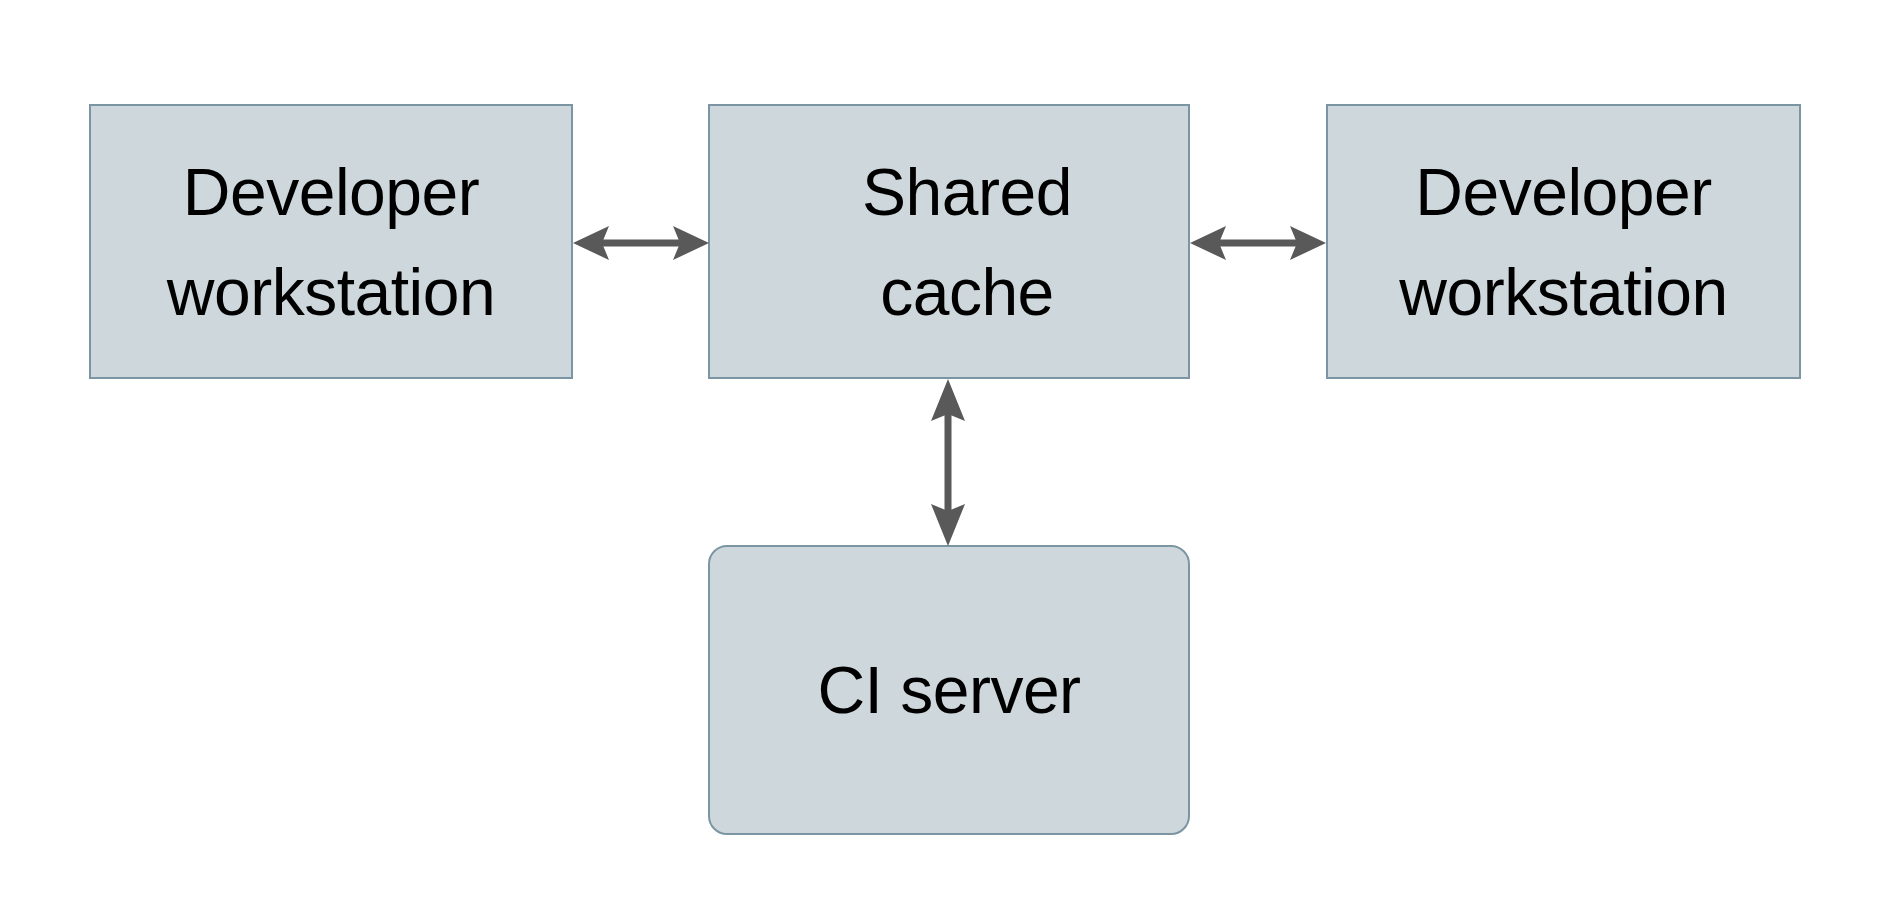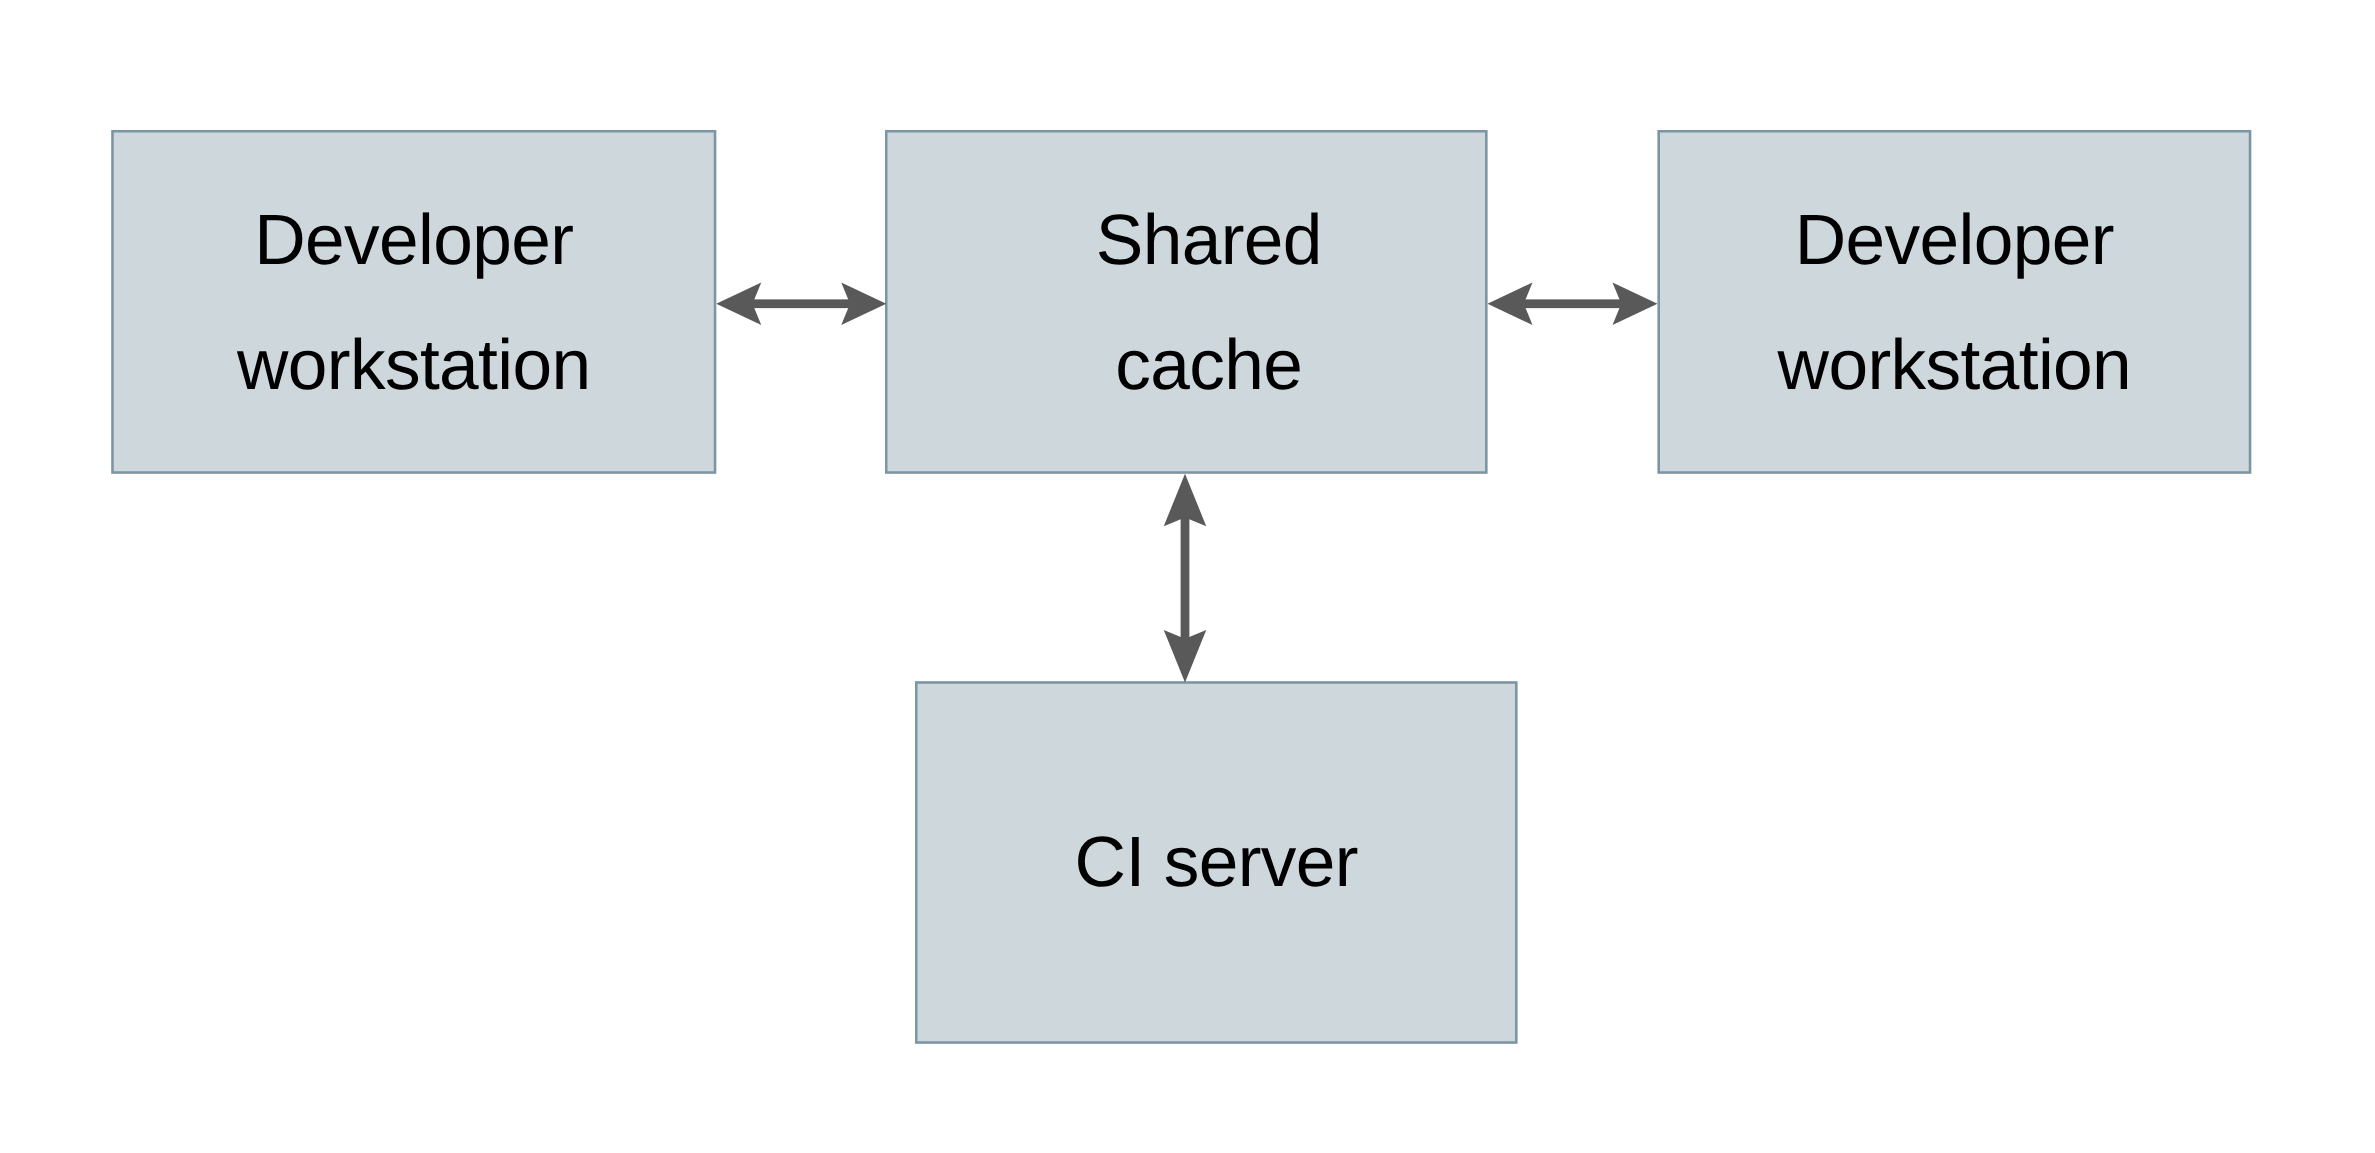--- a/index.html
+++ b/index.html
@@ -24,21 +24,21 @@
     box-sizing: border-box;
     background: #ced8dc;
     border: 2px solid #7b95a3;
     display: flex;
     align-items: center;
     justify-content: center;
     text-align: center;
   }
   .node-label {
     font-family: "Liberation Sans", sans-serif;
-    font-size: 57px;
+    font-size: 66px;
     line-height: 100px;
     font-weight: 400;
     color: #000000;
     letter-spacing: -0.5px;
     white-space: pre-line;
     padding: 0 6px;
   }
   .edge {
     position: absolute;
     pointer-events: none;
@@ -61,21 +61,21 @@
   <div class="node" id="node-1" style="left:708px; top:104px; width:482px; height:275px;padding-left:36px;">
     <span class="node-label">Shared
 cache</span>
   </div>
 
   <div class="node" id="node-2" style="left:1326px; top:104px; width:475px; height:275px;">
     <span class="node-label">Developer
 workstation</span>
   </div>
 
-  <div class="node" id="node-3" style="left:732px; top:545px; width:482px; height:290px;">
+  <div class="node" id="node-3" style="left:708px; top:545px; width:482px; height:290px;border-radius:19px;">
     <span class="node-label">CI server</span>
   </div>
 
   <div class="edge" style="left:573px; top:222px; width:136px; height:42px;">
     <svg width="136" height="42" viewBox="0 0 136 42" aria-hidden="true">
 
       <rect x="26" y="17.5" width="84" height="7" fill="#595959"></rect>
 
       <path d="M 0 21 L 36 4 L 29 21 L 36 38 Z" fill="#595959"></path>
 

